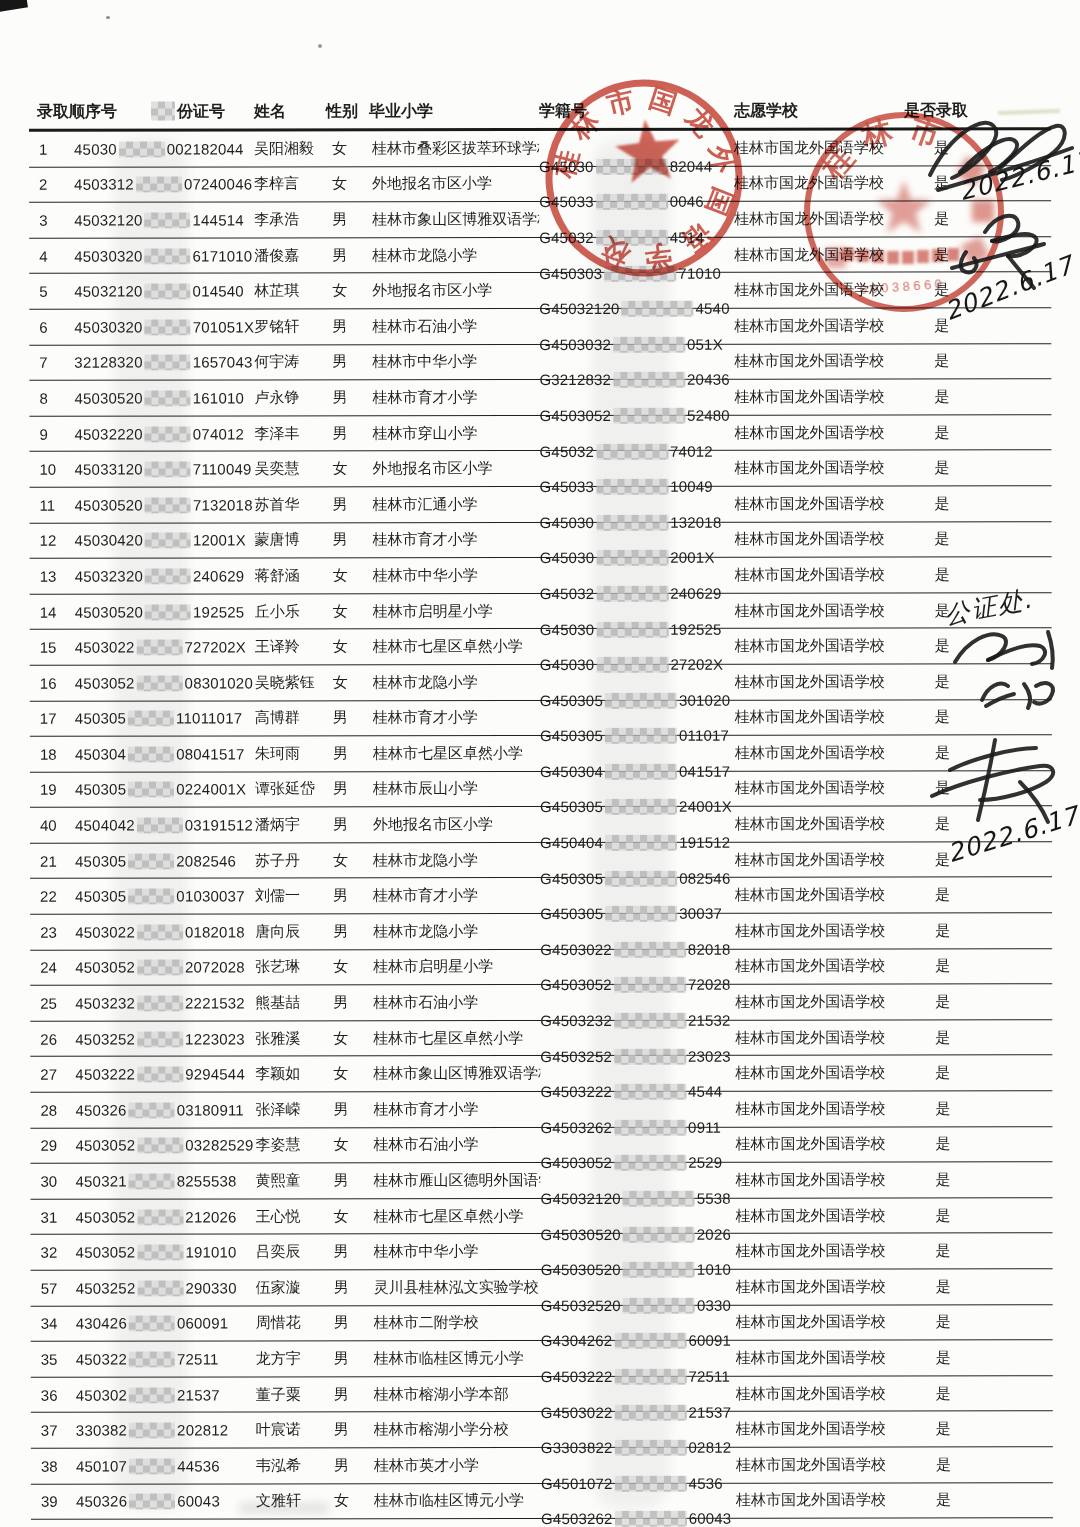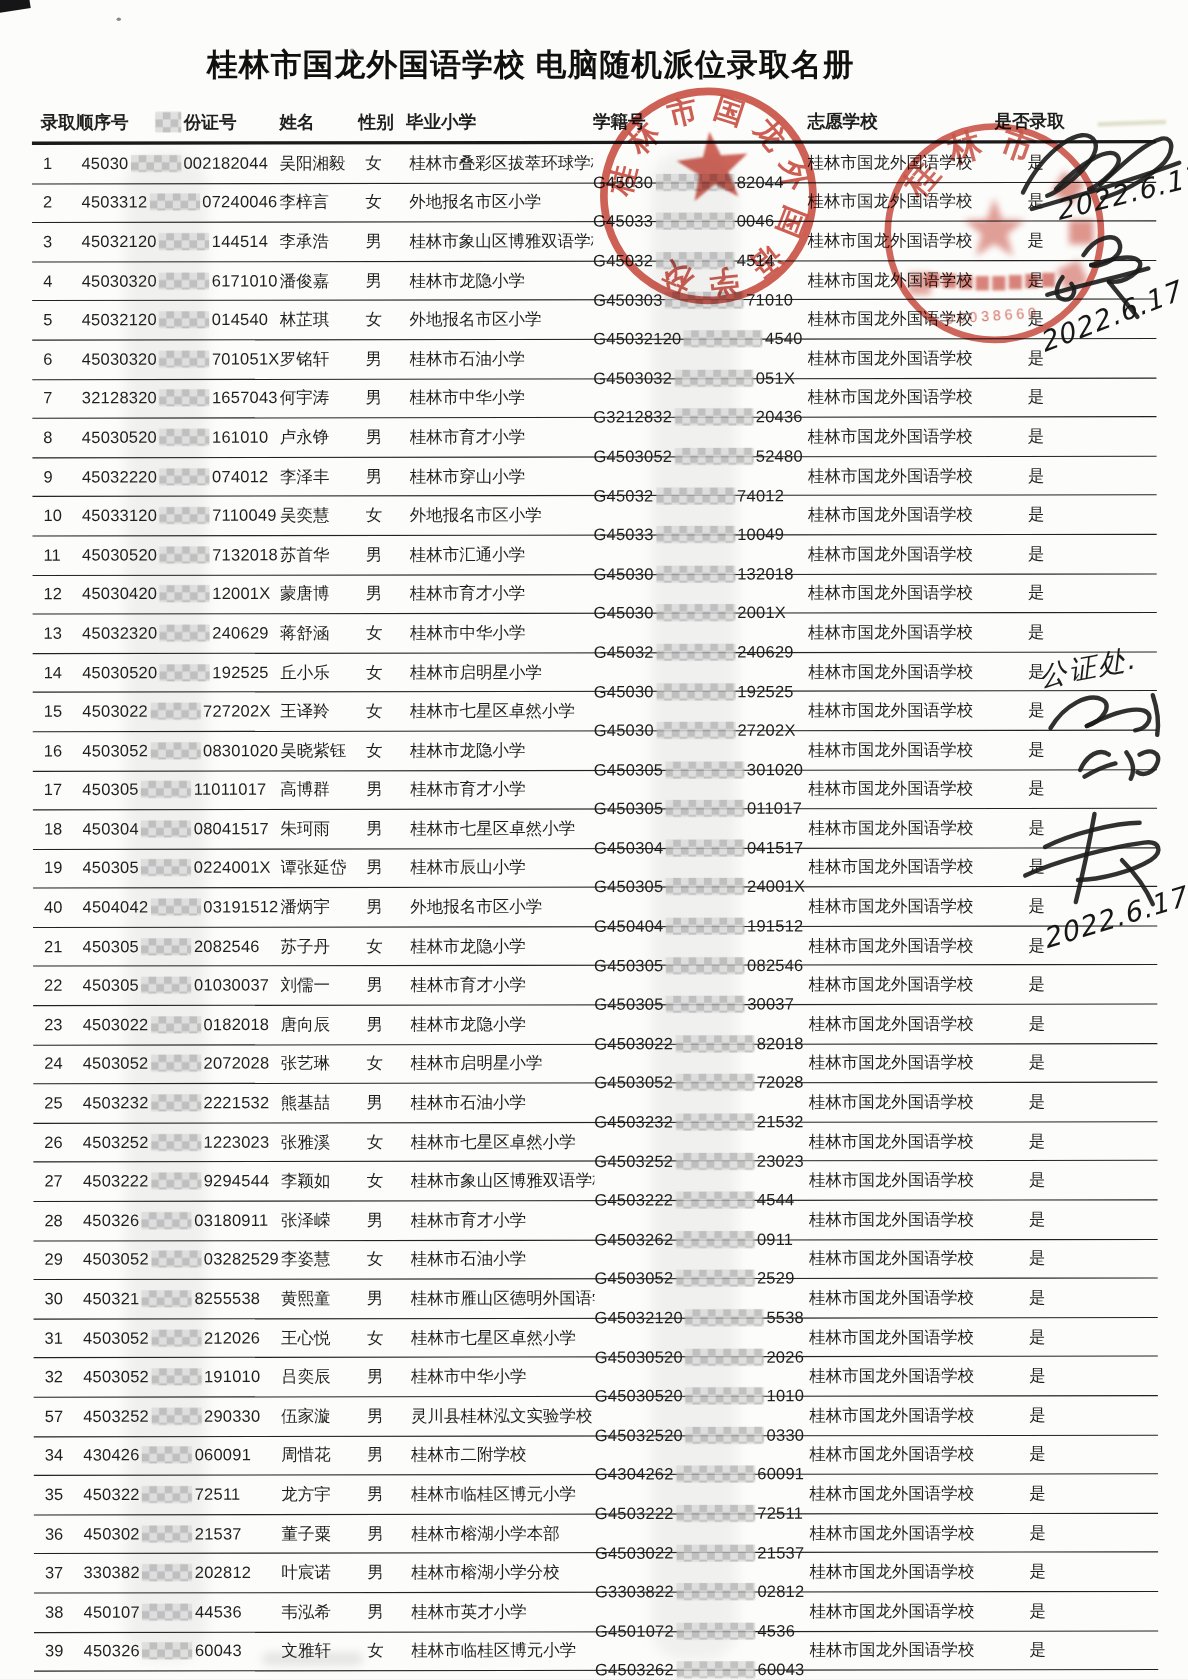--- a/index.html
+++ b/index.html
@@ -5,21 +5,21 @@
   html,body{margin:0;padding:0;background:#e8e8e8;}
   .page{position:relative;width:1080px;height:1527px;margin:0 auto;background:#fcfcfa;
         font-family:"Liberation Sans",sans-serif;color:#1f1f1f;overflow:hidden;}
   
   .title{position:absolute;top:40px;left:0;width:965px;text-align:center;
          font-size:28px;font-weight:bold;color:#101010;letter-spacing:1px;white-space:nowrap;}
   
   .tablewrap{position:absolute;left:30px;top:98px;width:1022px;transform:rotate(-0.08deg);}
   .thead{position:relative;height:30px;border-bottom:3px solid #1a1a1a;font-weight:bold;font-size:16px;}
   .thead span{position:absolute;bottom:6px;white-space:nowrap;}
-  .h-order{left:8px}.h-id{left:110px}.h-name{left:225px}.h-gender{left:297px}
+  .h-order{left:8px}.h-id{left:120px}.h-name{left:225px}.h-gender{left:297px}
   .h-school{left:340px}.h-reg{left:510px}.h-choice{left:705px}.h-admit{left:875px}
   .row{display:flex;align-items:center;height:34.6px;border-bottom:1.8px solid #222;
        font-size:15px;white-space:nowrap;}
   .c{flex:0 0 auto;overflow:hidden;}
   .c.order{width:45px;padding-left:10px;box-sizing:border-box;}
   .c.id{width:180px;letter-spacing:.2px;}
   .c.name{width:78px;}
   .c.gender{width:40px;}
   .c.school{width:167px;}
   .c.reg{width:195px;letter-spacing:.2px;margin-top:36px;}
@@ -62,21 +62,20 @@
 <body>
 
 <div class="page">
 
   <div class="corner-mark"></div>
   <div class="speck1"></div>
   <div class="speck2"></div>
   <div class="hdr-dash"></div>
   <div class="bottom-smudge"></div>
 
-  <div class="title">桂林市国龙外国语学校 电脑随机派位录取名册</div>
 
   <div class="band id"></div>
   <div class="band reg"></div>
 
   <div class="tablewrap">
     <div class="thead">
       <span class="h-order">录取顺序号</span>
       <span class="h-id"><i class="mz hdrm"></i><b>份证号</b></span>
       <span class="h-name">姓名</span>
       <span class="h-gender">性别</span>

